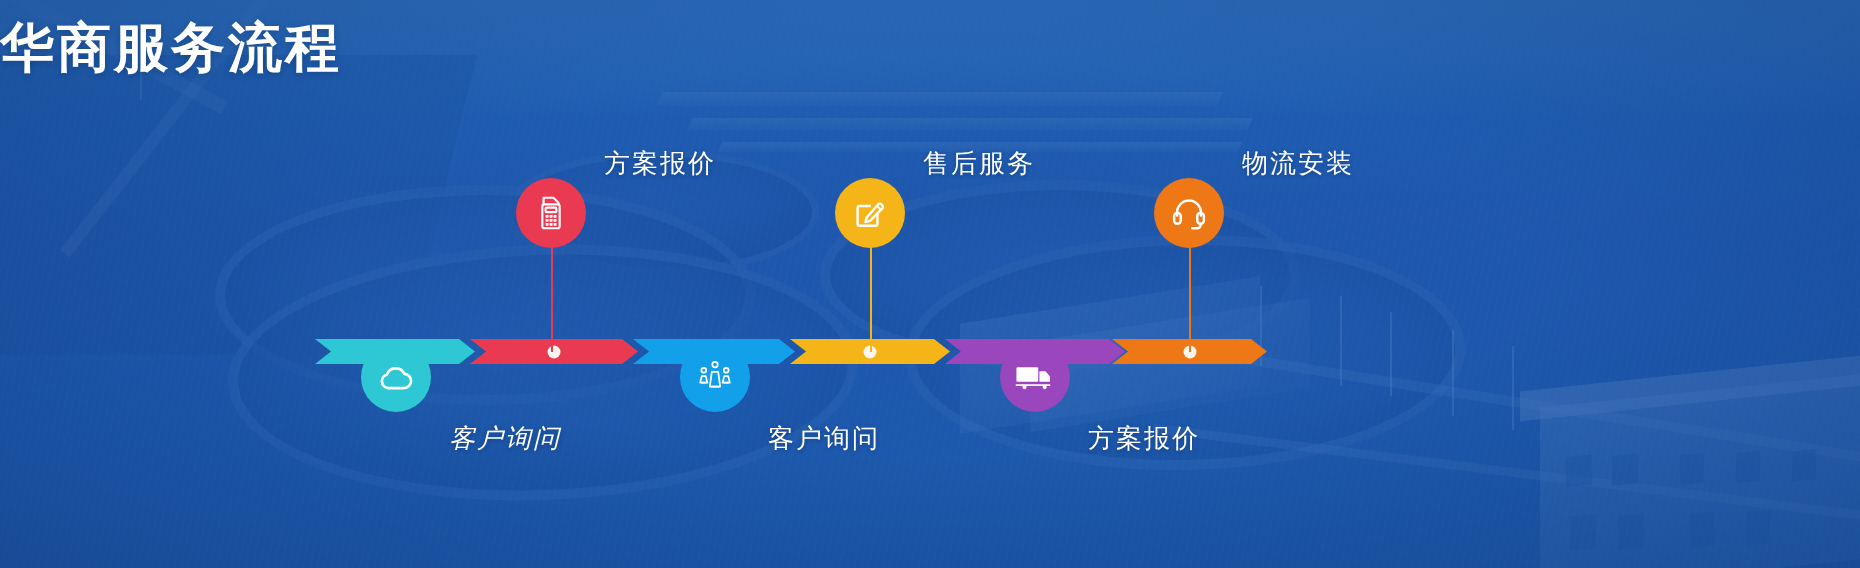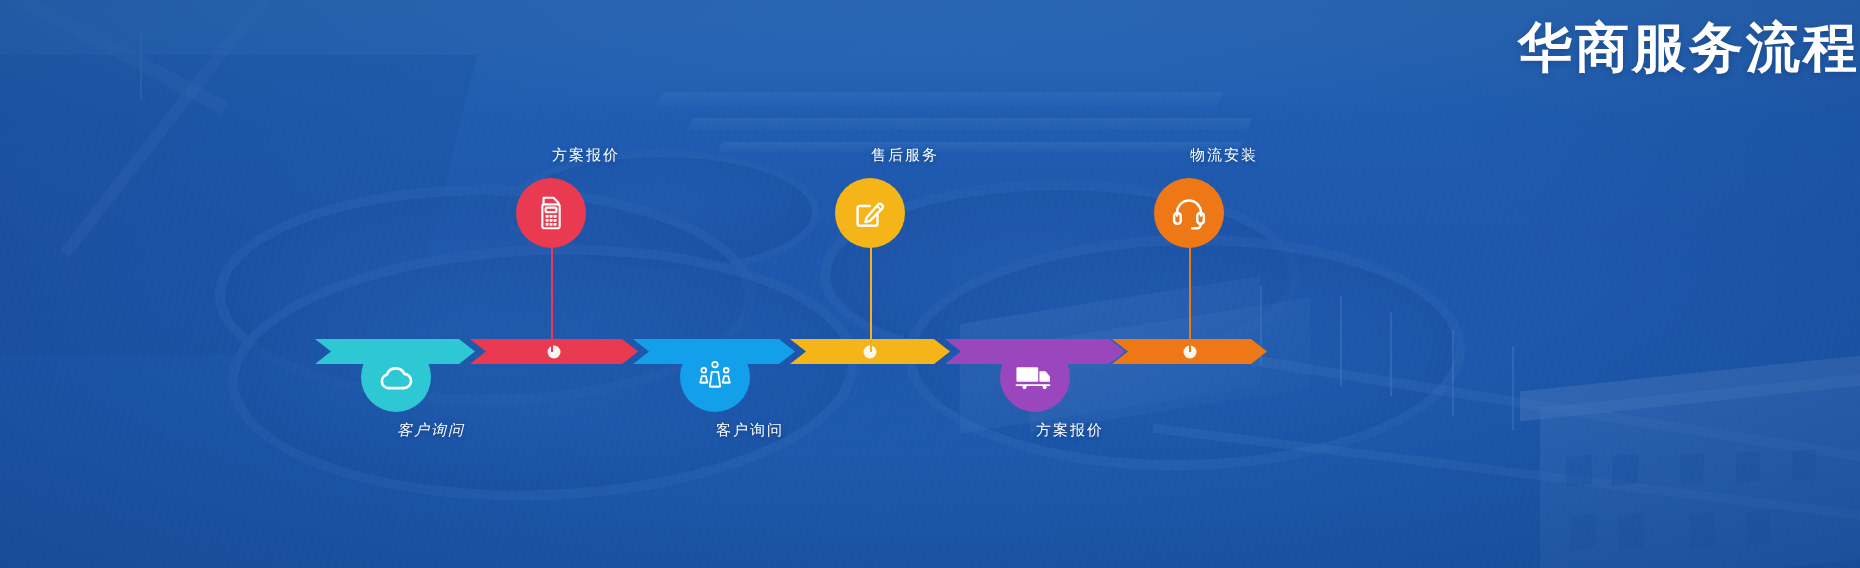--- a/index.html
+++ b/index.html
@@ -79,21 +79,21 @@
     position:absolute;inset:0;
     background:linear-gradient(180deg,rgba(26,92,176,.80) 0%,rgba(25,82,170,.72) 40%,rgba(25,88,175,.70) 100%);
     mix-blend-mode:normal;
   }
   .bg-vign{
     position:absolute;inset:0;
     background:radial-gradient(ellipse at 50% 45%,rgba(0,0,0,0) 45%,rgba(10,45,105,.30) 100%);
   }
 
   
-  .heading{position:absolute;left:0;top:16px;width:100%;text-align:right;z-index:6;}
+  .heading{position:absolute;left:0;top:16px;width:100%;text-align:left;z-index:6;}
   .title{
     font-size:54px;font-weight:bold;color:#ffffff;letter-spacing:3px;
     line-height:1.15;margin:0;text-shadow:0 2px 6px rgba(10,40,90,.35);
   }
   .subtitle{
     font-family:"Liberation Serif","DejaVu Serif",serif;
     font-size:19px;font-weight:bold;color:#ffffff;letter-spacing:2.5px;
     margin:8px 0 0 0;
   }
 
@@ -112,22 +112,22 @@
   .stem{position:absolute;width:2px;z-index:4;}
 
   
   .node{position:absolute;z-index:7;}
   .circle{
     position:absolute;width:70px;height:70px;border-radius:50%;
     display:flex;align-items:center;justify-content:center;
   }
   .circle svg{display:block;}
   .node-label{
-    position:absolute;width:260px;text-align:center;left:-95px;
-    color:#ffffff;font-size:15px;letter-spacing:2px;white-space:nowrap;
+    position:absolute;width:260px;text-align:right;left:-95px;
+    color:#ffffff;font-size:26px;letter-spacing:2px;white-space:nowrap;
     text-shadow:0 1px 4px rgba(8,35,80,.45);
   }
 </style>
 </head>
 <body>
 
 <div class="banner">
 
   <div class="bg-photo">
     <div class="bg-base"></div>

